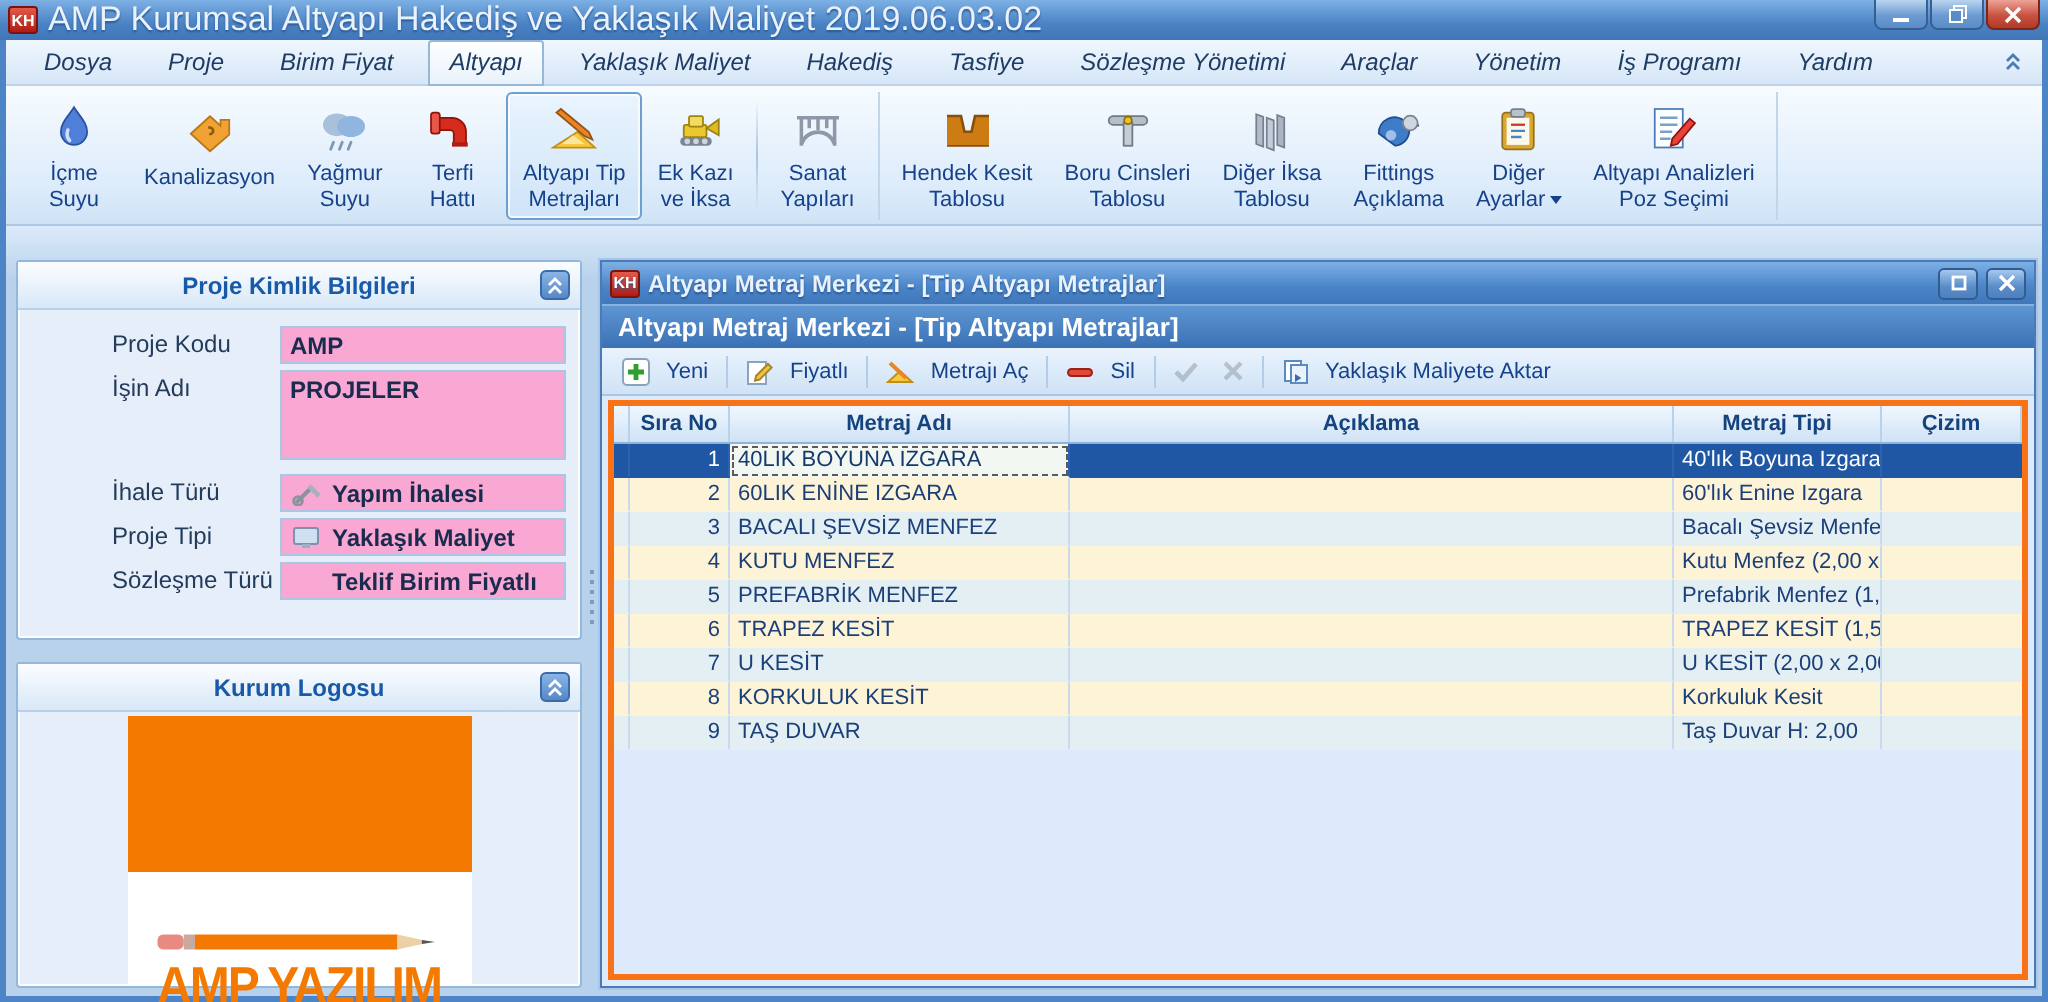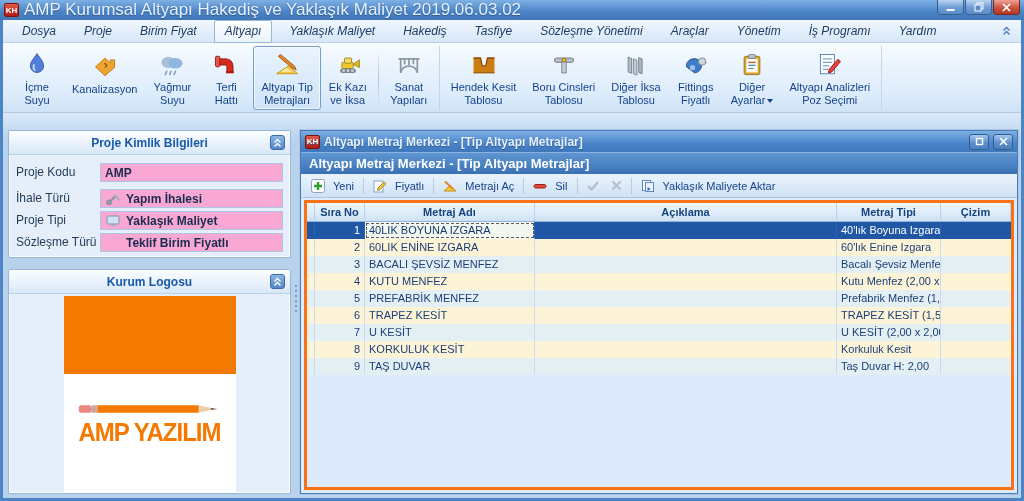--- a/index.html
+++ b/index.html
@@ -51,21 +51,21 @@
   .sidebar { width:283px; flex:none; display:flex; flex-direction:column; gap:11px; min-height:0; }
   .group { border:1px solid #93b8dc; background:#e6eff9; border-radius:2px; box-shadow:inset 0 0 0 1px #fbfdfe;
            display:flex; flex-direction:column; min-height:0; }
   .group.logo-group { flex:1; }
   .ghead { height:24px; flex:none; background:linear-gradient(#fbfdff,#d8e8f8); border-bottom:1px solid #b8d0e8;
            display:flex; align-items:center; justify-content:center; position:relative;
            color:#1859a8; font-weight:bold; font-size:12px; }
   .gchev { position:absolute; right:5px; top:4px; width:15px; height:15px; border-radius:3px;
            background:linear-gradient(#8ab4e4,#5588c8); border:1px solid #3a6aaa;
            display:flex; align-items:center; justify-content:center; }
-  .gbody { padding:8px 7px 2px; }
+  .gbody { padding:8px 7px 16px;margin-left:40px; }
   .frow { display:flex; align-items:flex-start; margin-bottom:3px; }
   .frow.spaced { margin-top:7px; }
   .flabel { width:84px; flex:none; font-size:12px; color:#243c5c; padding-top:2px; }
   .fval { flex:1; background:#f9a8d4; border:1px solid #a9c6e4; min-height:19px; font-size:12px; color:#1a2c4e;
           display:flex; align-items:center; padding:0 4px; gap:5px; overflow:hidden; white-space:nowrap;font-weight:bold; }
   .fval.area { height:45px; align-items:flex-start; padding-top:2px; }
   .fico { flex:none; display:flex; align-items:center; width:16px; justify-content:center; }
 
   .logo-body { flex:1; display:flex; justify-content:center; padding-top:2px; min-height:0; }
   .logo-card { width:172px; background:#fff; display:flex; flex-direction:column; align-items:center; }
@@ -288,21 +288,21 @@
       </div>
       <div class="rbtn">
         <span class="ricon">
           <svg viewBox="0 0 32 32" width="28" height="28">
               <path d="M5 18a9 9 0 0 1 15-7l5-2.5 2.5 5-5 2.5a9 9 0 0 1-8 9z" fill="#3f7cc8" stroke="#1f4c8c"></path>
               <circle cx="23" cy="12" r="4.2" fill="#cfd6de" stroke="#7c8692"></circle>
               <circle cx="12" cy="19" r="3" fill="#9fc0e8"></circle>
             </svg>
         </span>
         <span class="rlbl">Fittings
-Fiyatlı</span>
+Açıklama</span>
       </div>
       <div class="rbtn">
         <span class="ricon">
           <svg viewBox="0 0 32 32" width="28" height="28">
               <rect x="7" y="6" width="18" height="21" rx="2" fill="#d9a830" stroke="#96701a"></rect>
               <rect x="9.5" y="9" width="13" height="15.5" fill="#fcf8ec"></rect>
               <rect x="12" y="4" width="8" height="4.5" rx="1.5" fill="#b8c2cc" stroke="#76808c"></rect>
               <g stroke-width="1.3">
                 <path d="M12 13h8" stroke="#cc3333"></path>
                 <path d="M12 16.5h8M12 20h6" stroke="#4488cc"></path>
@@ -340,20 +340,26 @@
                 <path d="M1.5 4.5L4.5 1.5 7.5 4.5"></path>
                 <path d="M1.5 8.5L4.5 5.5 7.5 8.5"></path>
               </svg>
           </span>
         </div>
         <div class="gbody">
           <div class="frow">
             <span class="flabel">Proje Kodu</span>
             <div class="fval">
                 <span>AMP</span>
+              </div>
+          </div>
+          <div class="frow">
+            <span class="flabel">İşin Adı</span>
+            <div class="fval area">
+                <span>PROJELER</span>
               </div>
           </div>
           <div class="frow spaced">
             <span class="flabel">İhale Türü</span>
             <div class="fval">
               <span class="fico">
                 <svg width="15" height="12" viewBox="0 0 15 12">
                     <path d="M2 10.5L9 3.5" stroke="#8a929c" stroke-width="2"></path>
                     <circle cx="3" cy="9.5" r="2.2" fill="none" stroke="#8a929c" stroke-width="1.4"></circle>
                     <path d="M8.5 2l5 5" stroke="#a8b0ba" stroke-width="2.4"></path>

